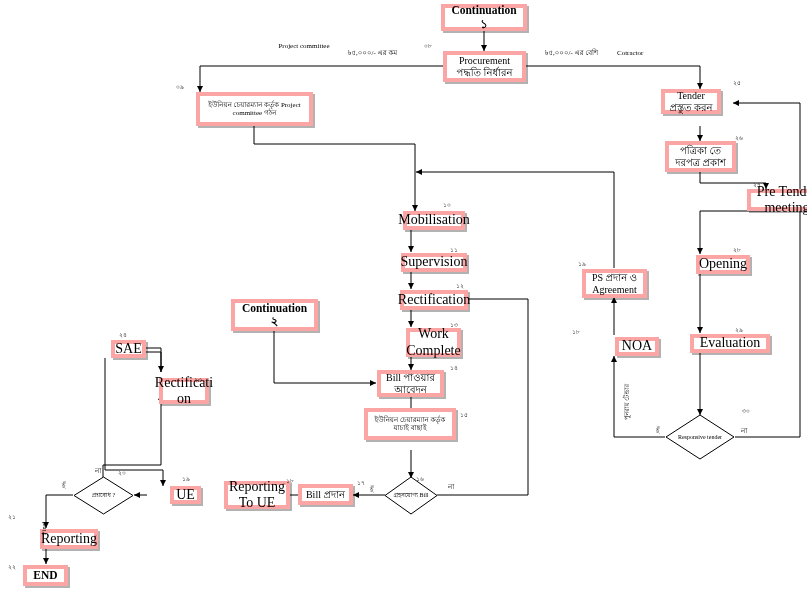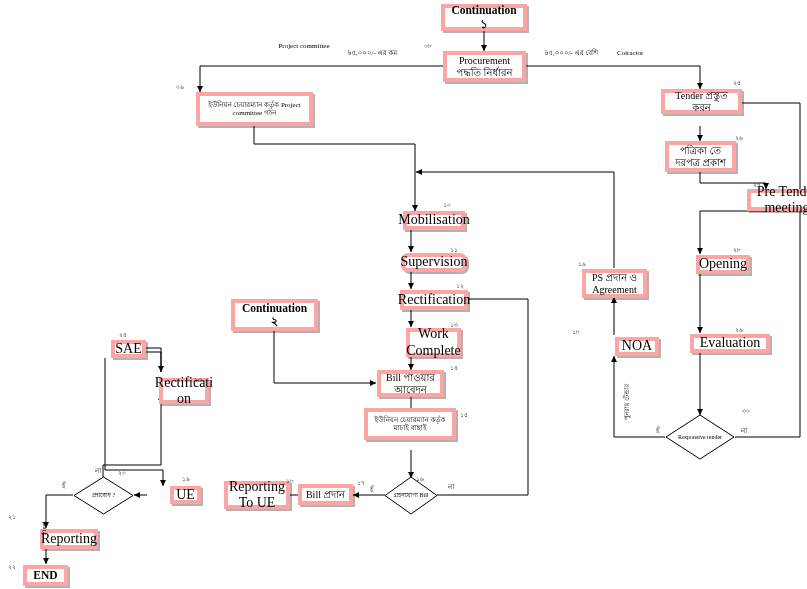--- a/index.html
+++ b/index.html
@@ -152,21 +152,21 @@
   </div>
 
   <div class="node xs" style="left:196px;top:92px;width:117px;height:34px;">
     <span>ইউনিয়ন চেয়ারম্যান কর্তৃক Project committee গঠন</span>
   </div>
 
   <div class="node mid" style="left:380px;top:211px;width:62px;height:19px;">
     <span>Mobilisation</span>
   </div>
 
-  <div class="node mid" style="left:378px;top:253px;width:66px;height:19px;border-radius:7px;">
+  <div class="node mid" style="left:378px;top:253px;width:66px;height:19px;">
     <span>Supervision</span>
   </div>
 
   <div class="node mid" style="left:377px;top:290px;width:68px;height:20px;">
     <span>Rectification</span>
   </div>
 
   <div class="node mid" style="left:383px;top:328px;width:55px;height:29px;">
     <span>Work Complete</span>
   </div>
@@ -204,21 +204,21 @@
   </div>
 
   <div class="node mid" style="left:136px;top:378px;width:50px;height:26px;justify-content:center;">
     <span>Rectificati on</span>
   </div>
 
   <div class="node big" style="left:231px;top:299px;width:87px;height:32px;">
     <span>Continuation ২</span>
   </div>
 
-  <div class="node sm" style="left:661px;top:89px;width:81px;height:25px;">
+  <div class="node sm" style="left:661px;top:89px;width:60px;height:25px;">
     <span>Tender প্রস্তুত করন</span>
   </div>
 
   <div class="node sm" style="left:665px;top:141px;width:71px;height:31px;">
     <span>পত্রিকা তে দরপত্র প্রকাশ</span>
   </div>
 
   <div class="node mid" style="left:724px;top:189px;width:80px;height:22px;">
     <span>Pre Tender meeting</span>
   </div>

